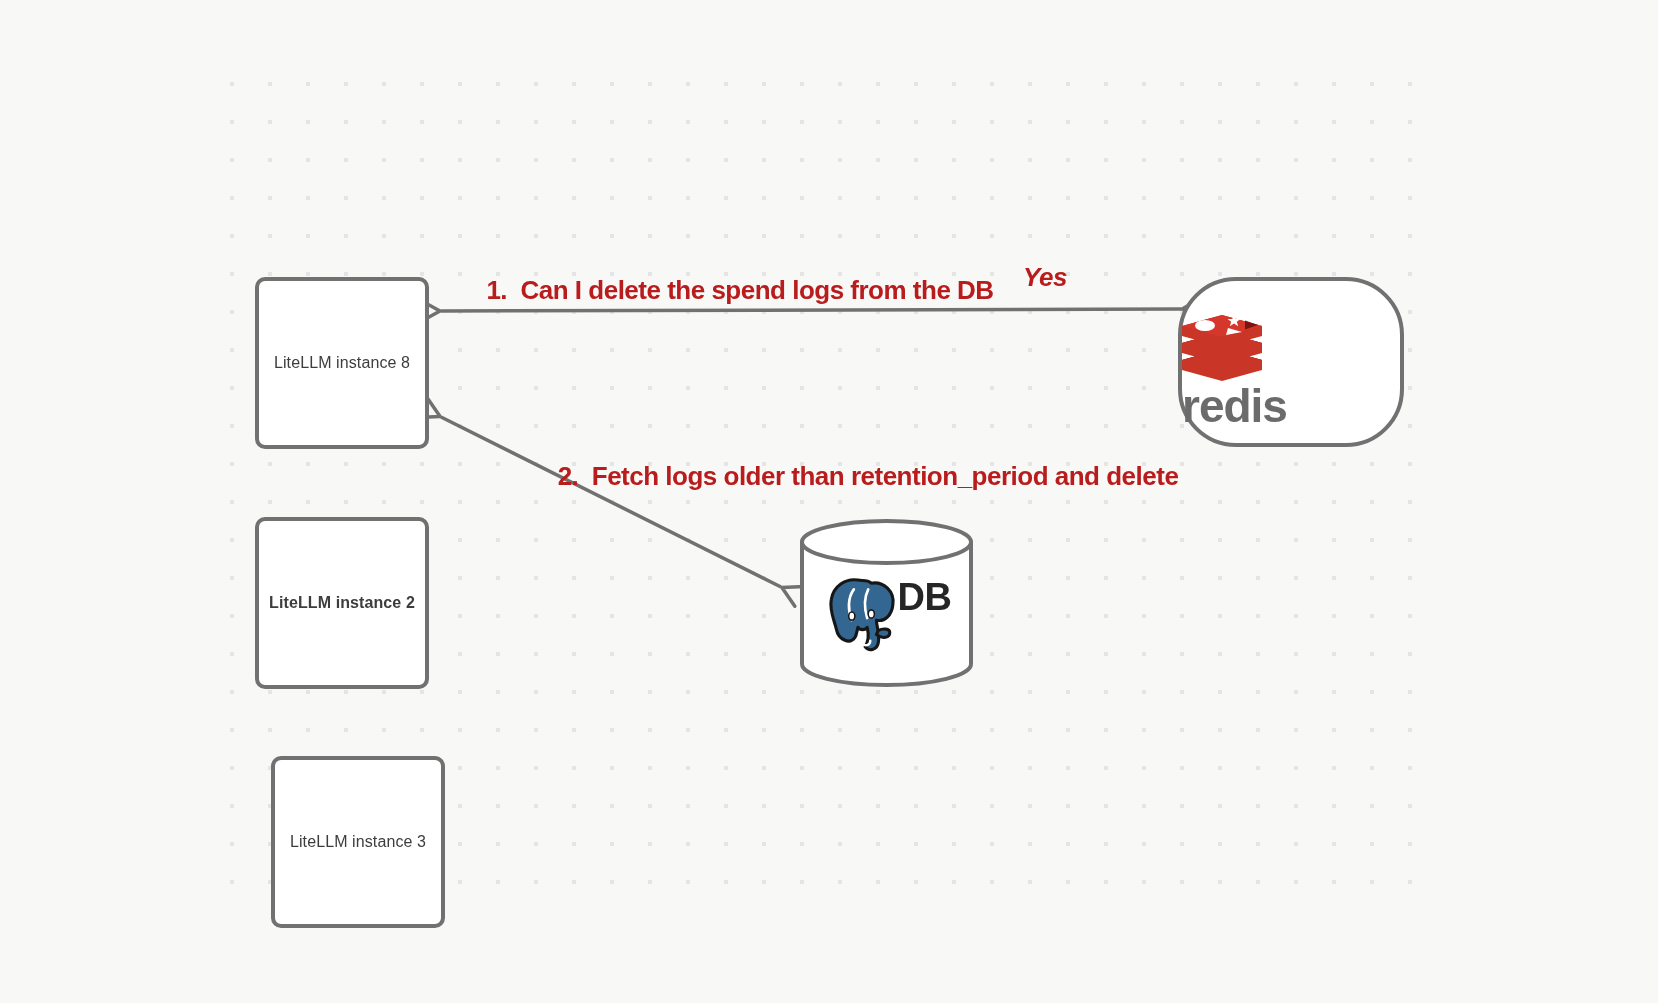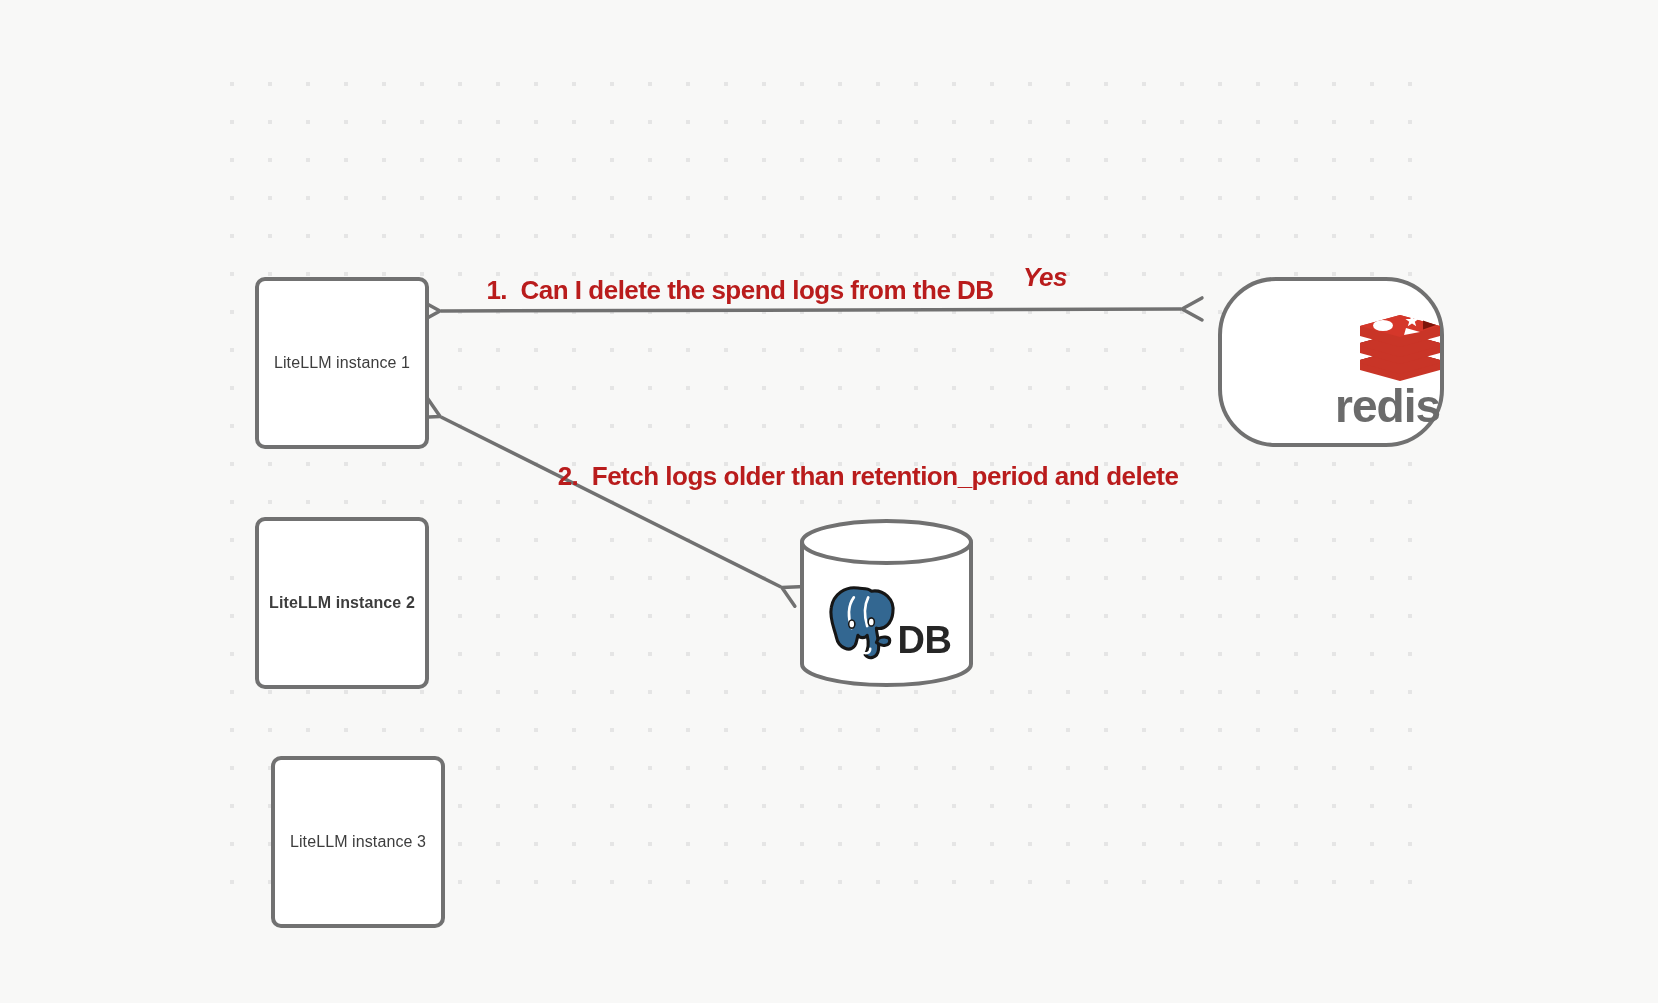--- a/index.html
+++ b/index.html
@@ -18,33 +18,33 @@
   }
   svg.arrow-layer{position:absolute;left:0;top:0;width:1658px;height:1003px;}
   .node-box{
     position:absolute;width:174px;height:172px;box-sizing:border-box;
     background:#ffffff;border:4px solid #717171;border-radius:10px;
     display:flex;align-items:center;justify-content:center;
     font-size:16px;color:#3d3d3d;letter-spacing:0.1px;
   }
   .node-box .box-label{white-space:nowrap;}
   .redis-node{
-    position:absolute;left:1218px;top:277px;width:226px;height:170px;box-sizing:border-box;
+    position:absolute;left:1178px;top:277px;width:226px;height:170px;box-sizing:border-box;
     background:#ffffff;border:4px solid #717171;border-radius:58px;
-    display:flex;flex-direction:column;align-items:flex-end;justify-content:flex-start;
+    display:flex;flex-direction:column;align-items:flex-start;justify-content:flex-start;
     padding-top:34px;
   }
   .redis-word{
     font-size:46px;font-weight:bold;color:#6b6b6b;letter-spacing:-1px;
     line-height:1;margin-top:2px;
   }
   .db-cylinder{position:absolute;left:798px;top:518px;}
   .db-content{
     position:absolute;left:806px;top:576px;width:162px;height:86px;
-    display:flex;align-items:flex-end;justify-content:center;gap:1px;
+    display:flex;align-items:flex-start;justify-content:center;gap:1px;
   }
   .db-label{font-size:38px;font-weight:bold;color:#262626;letter-spacing:-0.5px;}
   .arrow-label{
     position:absolute;transform:translateX(-50%);
     font-size:26px;font-weight:bold;color:#b91c1c;
     line-height:1.2;letter-spacing:-0.5px;white-space:pre;
   }
 </style>
 </head>
 <body>
@@ -57,21 +57,21 @@
     <defs>
       <marker id="ah" viewBox="0 0 30 30" refX="3" refY="15" markerWidth="30" markerHeight="30" markerUnits="userSpaceOnUse" orient="auto-start-reverse">
         <path d="M24 4 L4 15 L24 26" fill="none" stroke="#717171" stroke-width="3.5" stroke-linecap="round" stroke-linejoin="round"></path>
       </marker>
     </defs>
     <line x1="441" y1="311" x2="1181" y2="309" stroke="#717171" stroke-width="3.5" marker-start="url(#ah)" marker-end="url(#ah)"></line>
     <line x1="441" y1="417" x2="781" y2="587" stroke="#717171" stroke-width="3.5" marker-start="url(#ah)" marker-end="url(#ah)"></line>
   </svg>
 
   <div class="node-box" style="left:255px;top:277px;">
-    <span class="box-label">LiteLLM instance 1</span>
+    <span class="box-label">LiteLLM instance 8</span>
   </div>
   <div class="node-box" style="left:255px;top:517px;font-weight:bold;">
     <span class="box-label">LiteLLM instance 2</span>
   </div>
   <div class="node-box" style="left:271px;top:756px;">
     <span class="box-label">LiteLLM instance 3</span>
   </div>
 
   <div class="redis-node">
     <svg width="80" height="66" viewBox="0 0 80 66">

